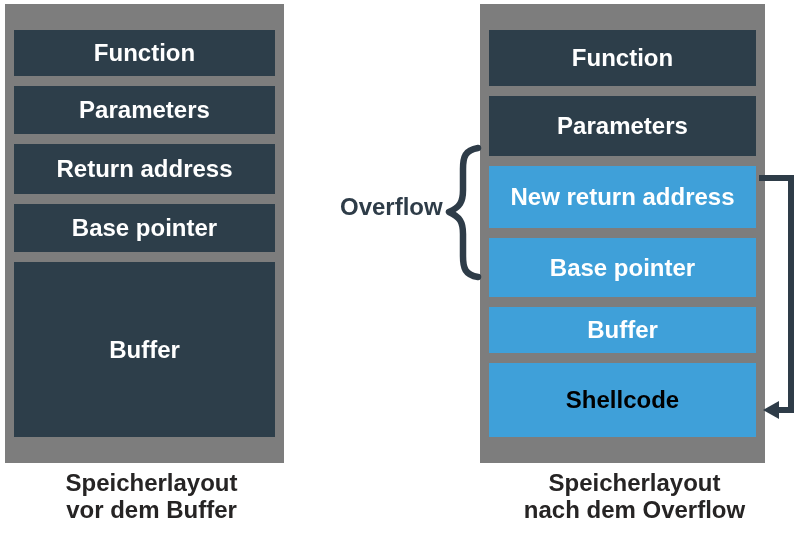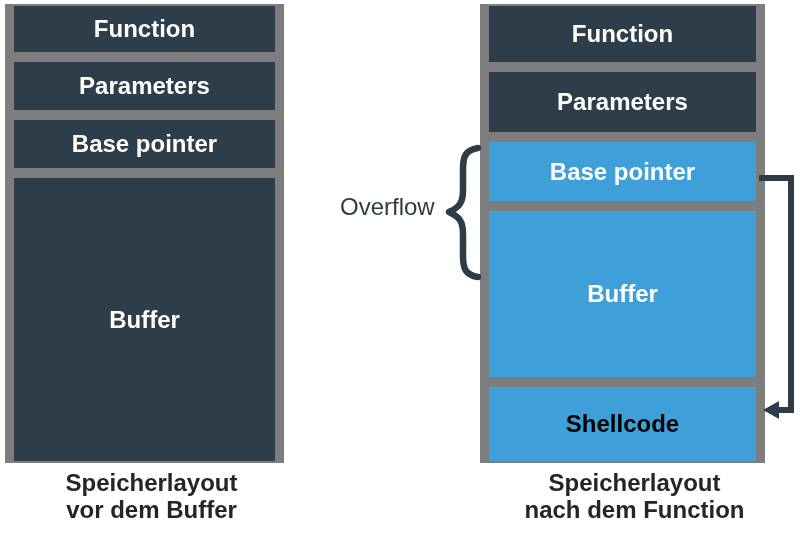--- a/index.html
+++ b/index.html
@@ -14,21 +14,21 @@
     height: 534px;
     background: #ffffff;
     overflow: hidden;
   }
   .stack {
     position: absolute;
     top: 4px;
     height: 459px;
     background: #7d7d7d;
     box-sizing: border-box;
-    padding: 2px 9px;
+    padding: 26px 9px;
     display: flex;
     flex-direction: column;
     gap: 10px;
   }
   .stack.before { left: 5px;   width: 279px; }
   .stack.after  { left: 480px; width: 285px; }
   .box {
     display: flex;
     align-items: center;
     justify-content: center;
@@ -63,21 +63,21 @@
   .caption.before { left: 0px;   width: 279px; }
   .caption.after  { left: 480px; width: 285px; }
   .overflow-label {
     position: absolute;
     left: 340px;
     top: 193px;
     width: 100px;
     text-align: left;
     color: #2e3c48;
     font-size: 24px;
-    font-weight: 400;
+    font-weight: 700;
   }
   .annotation-layer {
     position: absolute;
     left: 0;
     top: 0;
     width: 800px;
     height: 534px;
     pointer-events: none;
   }
 </style>
@@ -86,34 +86,40 @@
 
 <div class="canvas">
 
   <div class="stack before">
     <div class="box dark h46">
       <span>Function</span>
     </div>
     <div class="box dark h48">
       <span>Parameters</span>
     </div>
+    <div class="box dark h50">
+      <span>Return address</span>
+    </div>
     <div class="box dark h48">
       <span>Base pointer</span>
     </div>
     <div class="box dark grow">
       <span>Buffer</span>
     </div>
   </div>
 
   <div class="stack after">
     <div class="box dark h56">
       <span>Function</span>
     </div>
     <div class="box dark h60">
       <span>Parameters</span>
+    </div>
+    <div class="box blue h62">
+      <span>New return address</span>
     </div>
     <div class="box blue h59">
       <span>Base pointer</span>
     </div>
     <div class="box blue grow">
       <span>Buffer</span>
     </div>
     <div class="box blue h74">
       <span class="red-text">Shellcode</span>
     </div>
@@ -134,16 +140,16 @@
     <path d="M 762,178 L 791,178 L 791,410 L 777,410" fill="none" stroke="#2e3c48" stroke-width="6" stroke-linecap="square" stroke-linejoin="miter"></path>
     <polygon points="763,410 779,401 779,419" fill="#2e3c48"></polygon>
   </svg>
 
   <div class="caption before">
     <div>Speicherlayout</div>
     <div>vor dem Buffer</div>
   </div>
   <div class="caption after">
     <div>Speicherlayout</div>
-    <div>nach dem Function</div>
+    <div>nach dem Overflow</div>
   </div>
 
 </div>
 
 </body></html>

